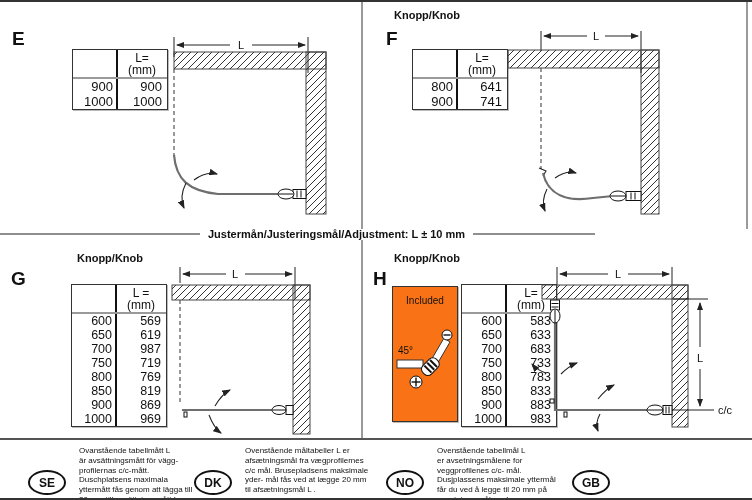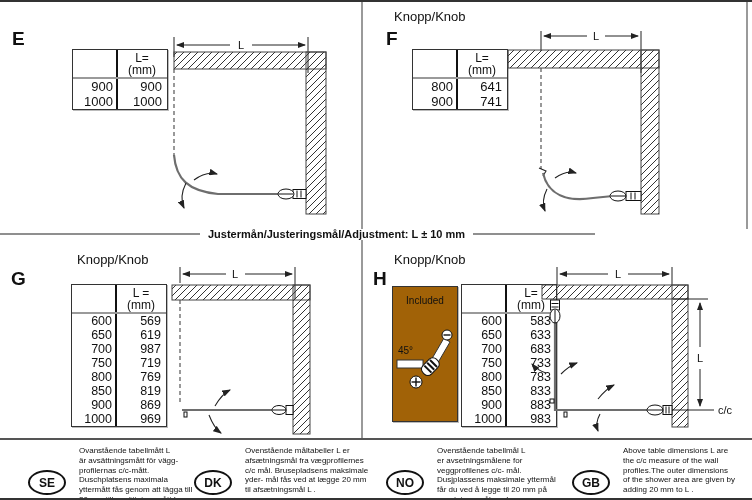--- a/index.html
+++ b/index.html
@@ -10,38 +10,38 @@
     font-family:"Liberation Sans", sans-serif; color:#111;
   }
   .vdiv{position:absolute; width:1.5px; background:#9a9a9a;}
   .hdiv-bottom{position:absolute; left:0; top:436px; width:752px; height:2px; background:#555;}
   .mid-divider{position:absolute; top:226px; left:0; width:595px; display:flex; align-items:center;}
   .mid-divider .line{height:2px; background:#8f8f8f;}
   .mid-divider .line.l{width:200px;}
   .mid-divider .line.r{flex:1;}
   .mid-divider .txt{margin:0 8px; font-size:11px; font-weight:700; white-space:nowrap;}
   .panel-letter{position:absolute; font-size:19px; font-weight:700;}
-  .knob-title{position:absolute; font-size:13px; font-weight:400;}
+  .knob-title{position:absolute; font-size:11px; font-weight:700;}
   .dims-table{
     position:absolute; border:1px solid #333; background:#fff;
     display:flex; flex-direction:column; font-size:13px;
     box-shadow:1px 1px 0 #bbb;
   }
   .dt-row{display:flex;}
   .dt-c1{width:40px; text-align:right; padding-right:3px;}
   .dt-c2{width:44px; text-align:right; padding-right:5px; border-left:2px solid #111;}
   .dt-head{border-bottom:2px solid #9a9a9a;}
   .dt-head .dt-c2{text-align:center; padding:2px 2px 1px 2px;}
   .dt-head .hdr{font-size:12px; line-height:12px;}
   .dt-body .dt-row{line-height:15px;}
   .dims-table.tight{font-size:12.5px;}
   .dims-table.tight .dt-body .dt-row{line-height:14px;align-items:center;}
   .included-box{
     position:absolute; left:392px; top:284px; width:64px; height:134px;
-    border:1px solid #333; background:#a16207; box-shadow:1px 1px 0 #bbb; text-align:center;
+    border:1px solid #333; background:#f97316; box-shadow:1px 1px 0 #bbb; text-align:center;
   }
   .included-box .inc-label{font-size:10px; margin-top:8px;}
   .note{position:absolute; top:444px; display:flex; gap:13px; align-items:flex-start;}
   .lang-badge{
     flex:0 0 auto; margin-top:24px; width:34px; height:21px;
     border:2px solid #111; border-radius:50%;
     display:flex; align-items:center; justify-content:center;
     font-size:12px; font-weight:700;
   }
   .note-text{font-size:8px; line-height:9.8px; white-space:pre-line;}
@@ -400,20 +400,15 @@
     <div class="lang-badge">NO</div>
     <div class="note-text">Ovenstående tabellmål L
 er avsetningsmålene for
 veggprofilenes c/c- mål.
 Dusjplassens maksimale yttermål
 får du ved å legge til 20 mm på
 avsetnings-målene L .</div>
   </div>
   <div class="note" style="left:572px; width:178px;">
     <div class="lang-badge">GB</div>
-    <div class="note-text">Above table dimensions L are
-the c/c measure of the wall
-profiles.The outer dimensions
-of the shower area are given by
-adding 20 mm to L .</div>
   </div>
 
 </div>
 
 </body></html>

